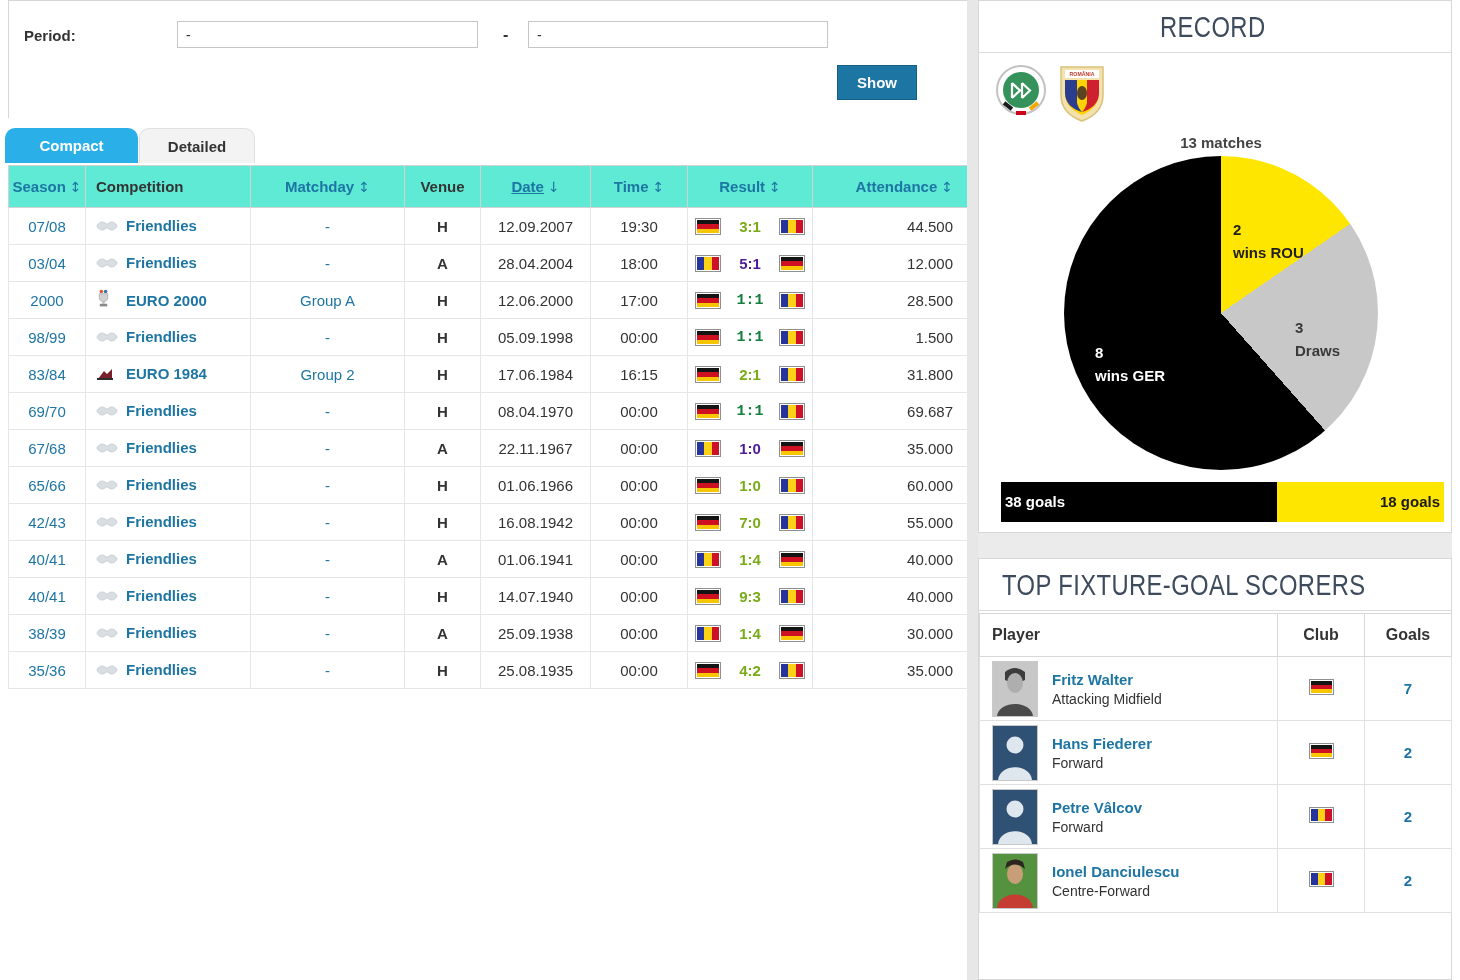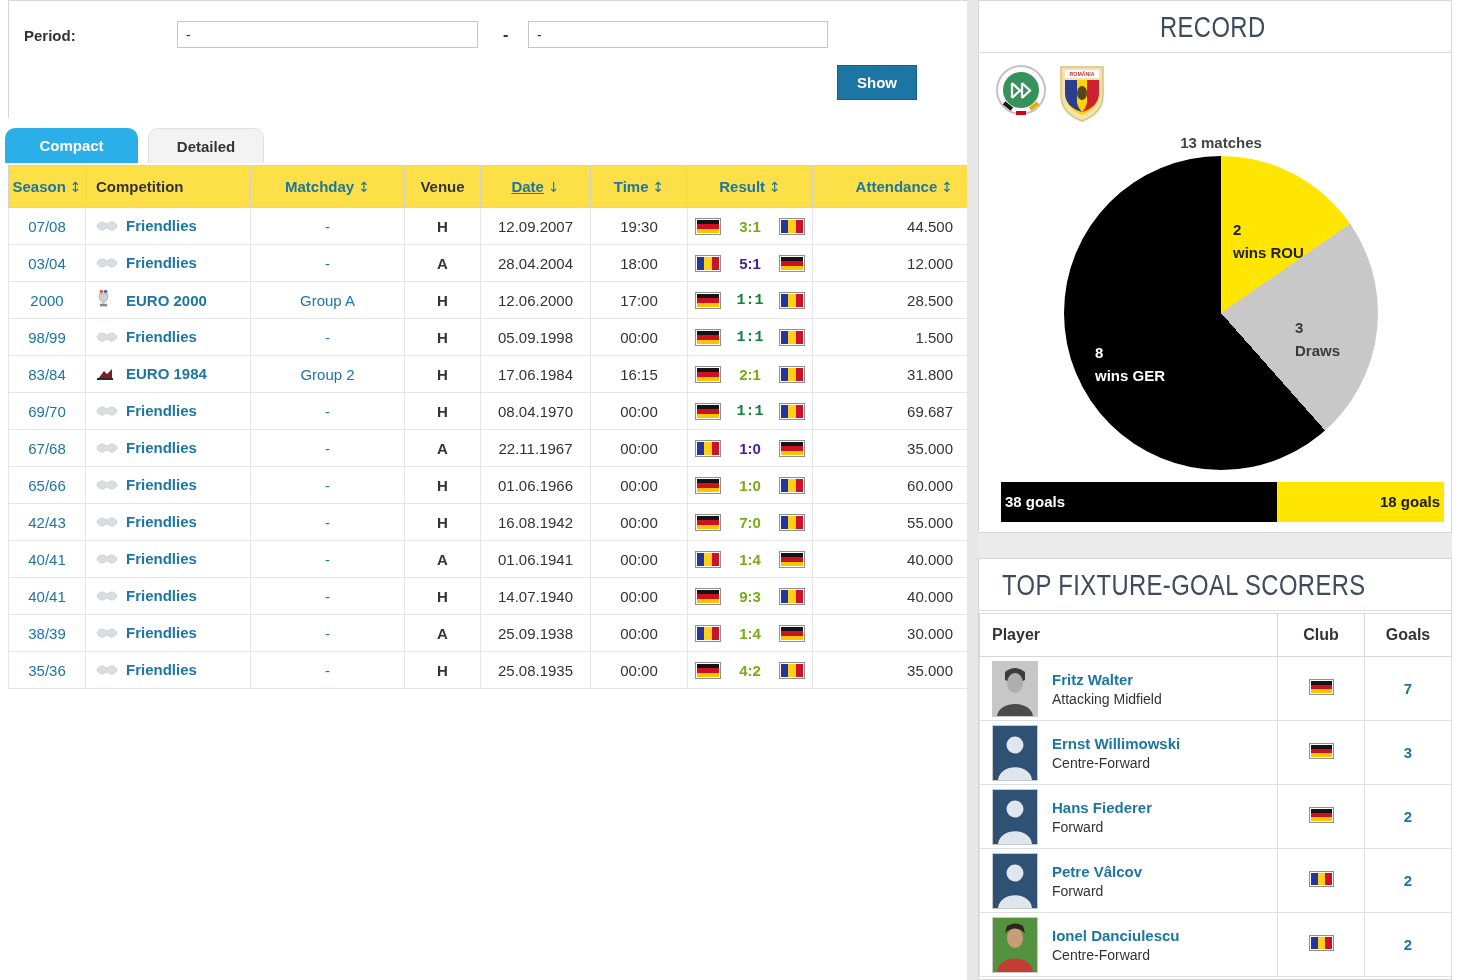--- a/index.html
+++ b/index.html
@@ -20,28 +20,28 @@
   .pin2 { left:519px; width:300px; }
   .psep { position:absolute; left:494px; top:25px; font-weight:bold; color:#333; }
   .show-btn { position:absolute; left:828px; top:64px; width:80px; height:35px;
     background:#1d75a3; border:1px solid #135f86; color:#fff; font-weight:bold; font-size:15px;
     font-family:"Liberation Sans",sans-serif; cursor:pointer; }
 
   
   .tab { position:absolute; top:128px; height:35px; line-height:35px; text-align:center;
     font-weight:bold; font-size:15px; border-radius:10px 10px 0 0; cursor:pointer; }
   .tab.active { left:5px; width:133px; background:#2bafe8; color:#fff; }
-  .tab.inactive { left:148px; width:116px; background:#f3f3f3; color:#333;
+  .tab.inactive { left:139px; width:116px; background:#f3f3f3; color:#333;
     border:1px solid #e0e0e0; border-bottom:none; }
 
   
   table.mtable { position:absolute; left:8px; top:165px; width:959px;
     border-collapse:collapse; table-layout:fixed; font-size:15px; }
   .mtable th, .mtable td { border:1px solid #e6e6e6; overflow:hidden; white-space:nowrap; }
-  .mtable thead th { background:#fde047; height:42px; border-color:#d2d2d2;
+  .mtable thead th { background:#5eead4; height:42px; border-color:#d2d2d2;
     font-size:15px; text-align:center; }
   .c-season { width:77px; }  .c-comp { width:165px; } .c-md { width:154px; }
   .c-venue { width:76px; }   .c-date { width:110px; } .c-time { width:97px; }
   .c-result { width:125px; } .c-att { width:155px; }
   .hblue { color:#1d75a3; font-weight:bold; }
   .hblue.u { text-decoration:underline; }
   .hdark { color:#333; font-weight:bold; }
   .sort { color:#1d75a3; font-family:"DejaVu Sans",sans-serif; font-weight:normal;
     font-size:14px; margin-left:4px; }
   .mtable thead .c-comp { text-align:left; padding-left:10px; }
@@ -505,39 +505,20 @@
         <span class="pinfo">
           <a class="pname">Fritz Walter</a>
           <span class="ppos">Attacking Midfield</span>
         </span>
       </div>
     </td>
     <td class="s-club"><span class="flag sm f-GER"></span></td>
     <td class="s-goals"><a class="glink">7</a></td>
   </tr>
 
-  <tr>
-    <td class="s-player">
-      <div class="pcell">
-        <span class="pphoto">
-                <svg viewBox="0 0 44 54">
-                  <rect width="44" height="54" fill="#2e5174"></rect>
-                  <circle cx="22" cy="19" r="8.5" fill="#dfe7ee"></circle>
-                  <path d="M5 54 C7 37 37 37 39 54 Z" fill="#dfe7ee"></path>
-                </svg>
-              </span>
-        <span class="pinfo">
-          <a class="pname">Ernst Willimowski</a>
-          <span class="ppos">Centre-Forward</span>
-        </span>
-      </div>
-    </td>
-    <td class="s-club"><span class="flag sm f-GER"></span></td>
-    <td class="s-goals"><a class="glink">3</a></td>
-  </tr>
 
   <tr>
     <td class="s-player">
       <div class="pcell">
         <span class="pphoto">
                 <svg viewBox="0 0 44 54">
                   <rect width="44" height="54" fill="#2e5174"></rect>
                   <circle cx="22" cy="19" r="8.5" fill="#dfe7ee"></circle>
                   <path d="M5 54 C7 37 37 37 39 54 Z" fill="#dfe7ee"></path>
                 </svg>

